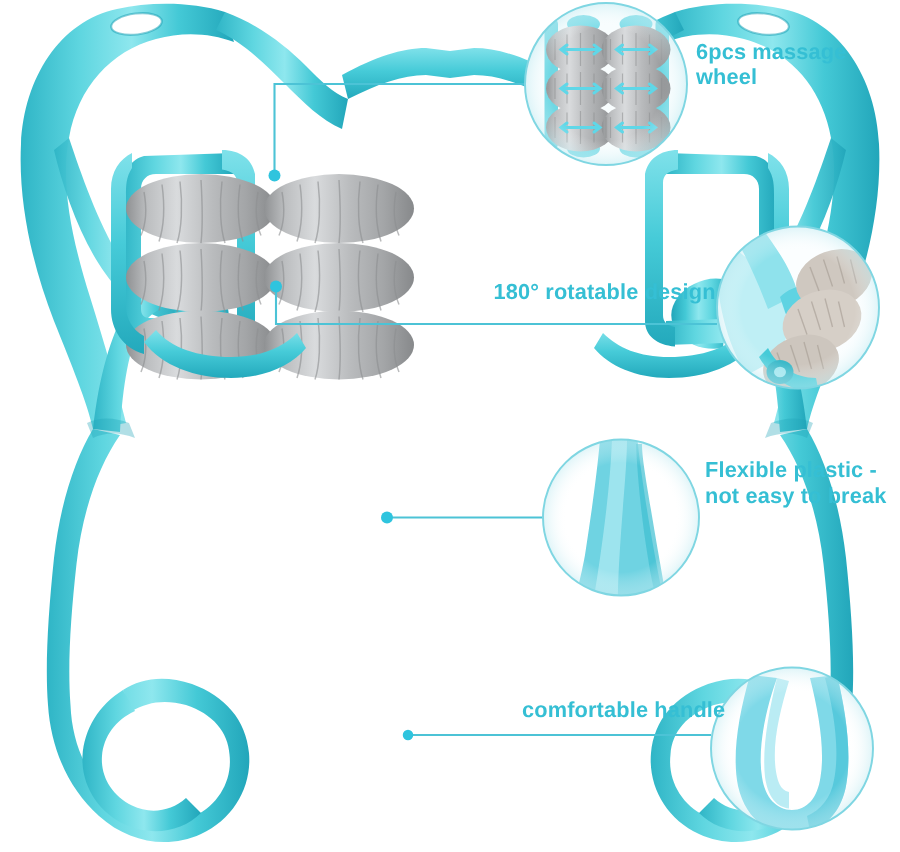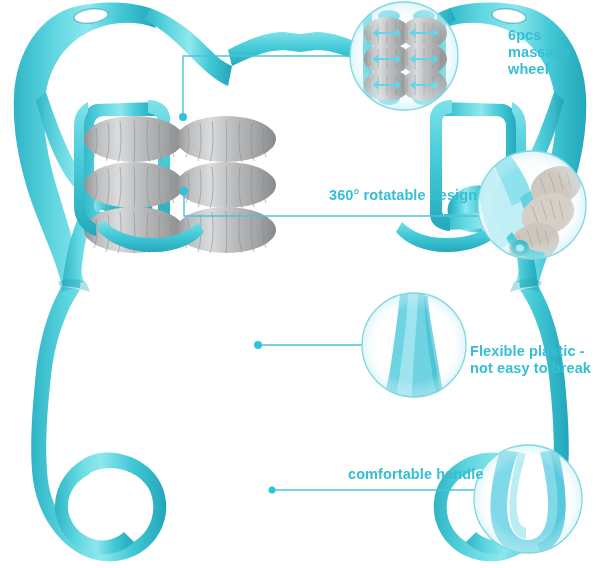--- a/index.html
+++ b/index.html
@@ -409,22 +409,22 @@
         <path d="M518,452 C512,476 508,500 510,518 C512,532 518,538 526,539
                  L526,528 C520,527 518,520 517,512 C515,494 520,474 526,454 Z" fill="#b2eaf3" opacity=".9"></path>
         <path d="M558,450 C564,476 568,502 564,524 C561,540 552,550 540,554
                  L538,544 C547,540 554,532 556,520 C560,500 556,474 550,452 Z" fill="#49c3d8" opacity=".75"></path>
         <circle cx="528" cy="499" r="54" fill="url(#insetGlow)"></circle>
       </g>
       <circle cx="528" cy="499" r="54" fill="none" stroke="#7fd6e2" stroke-width="1.3"></circle>
     </g>
   </svg>
 
-  <div class="callout-label" style="left:464px; top:27px;margin-left:44px;">6pcs massage wheel</div>
-
-  <div class="callout-label" style="left:329px; top:187px;">360° rotatable design</div>
-
-  <div class="callout-label" style="left:470px; top:306px;margin-top:37px;">Flexible plastic -
+  <div class="callout-label" style="left:464px; top:27px;">6pcs massage wheel</div>
+
+  <div class="callout-label" style="left:329px; top:187px;">180° rotatable design</div>
+
+  <div class="callout-label" style="left:470px; top:306px;">Flexible plastic -
 not easy to break</div>
 
   <div class="callout-label" style="left:348px; top:466px;">comfortable handle</div>
 
 </div>
 
 </body></html>

